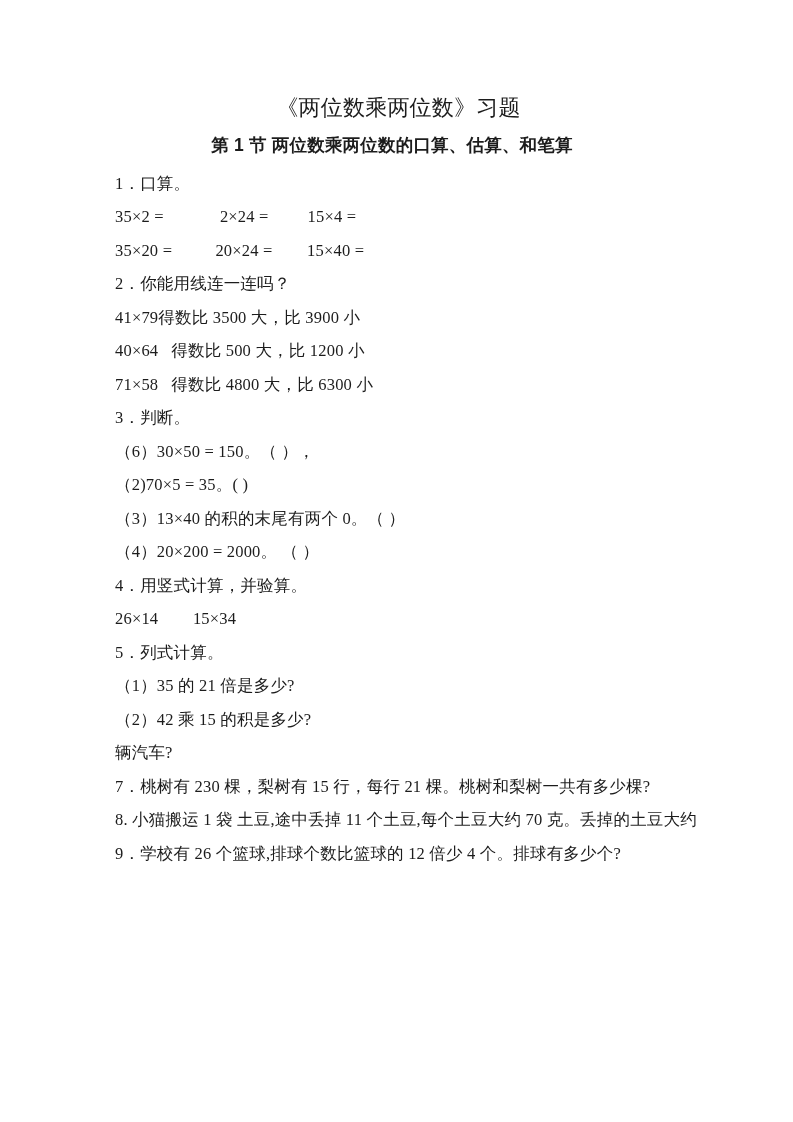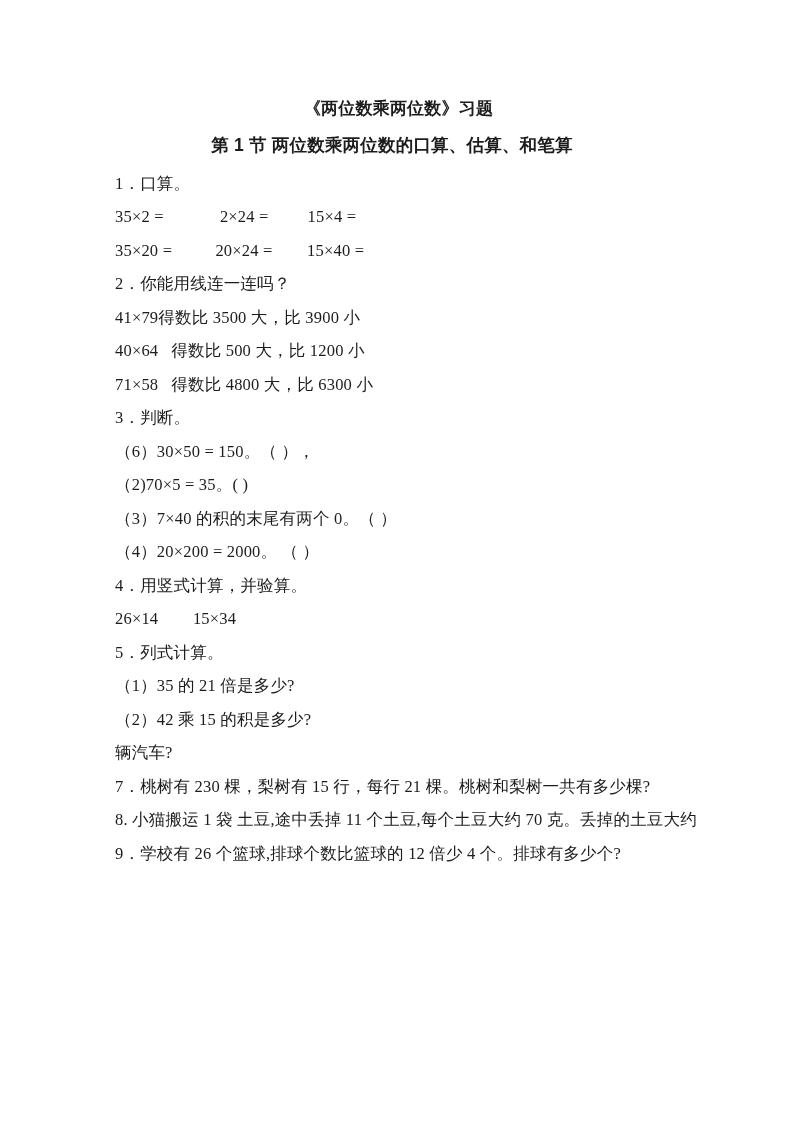--- a/index.html
+++ b/index.html
@@ -28,22 +28,22 @@
     padding-right: 57px;
     font-size: 16.5px;
     white-space: pre-wrap;
     letter-spacing: 0.2px;
   }
   .title {
     justify-content: center;
     padding-left: 4px;
     padding-right: 0;
     font-family: "Liberation Sans", "DejaVu Sans", sans-serif;
-    font-weight: bold;
-    font-size: 17px;
+    font-weight: normal;
+    font-size: 22px;
     height: 36px;
   }
   .subtitle {
     justify-content: center;
     padding-left: 0;
     padding-right: 9px;
     font-family: "Liberation Sans", "DejaVu Sans", sans-serif;
     font-weight: bold;
     font-size: 17.5px;
     height: 37px;
@@ -60,21 +60,21 @@
   <div class="line">1．口算。</div>
   <div class="line">35×2 =             2×24 =         15×4 =</div>
   <div class="line">35×20 =          20×24 =        15×40 =</div>
   <div class="line">2．你能用线连一连吗？</div>
   <div class="line">41×79得数比 3500 大，比 3900 小</div>
   <div class="line">40×64   得数比 500 大，比 1200 小</div>
   <div class="line">71×58   得数比 4800 大，比 6300 小</div>
   <div class="line">3．判断。</div>
   <div class="line">（6）30×50 = 150。（ ），</div>
   <div class="line">（2)70×5 = 35。( )</div>
-  <div class="line">（3）7×40 的积的末尾有两个 0。（ ）</div>
+  <div class="line">（3）13×40 的积的末尾有两个 0。（ ）</div>
   <div class="line">（4）20×200 = 2000。 （ ）</div>
   <div class="line">4．用竖式计算，并验算。</div>
   <div class="line">26×14        15×34</div>
   <div class="line">5．列式计算。</div>
   <div class="line">（1）35 的 21 倍是多少?</div>
   <div class="line">（2）42 乘 15 的积是多少?</div>
   <div class="line">辆汽车?</div>
   <div class="line">7．桃树有 230 棵，梨树有 15 行，每行 21 棵。桃树和梨树一共有多少棵?</div>
   <div class="line">8. 小猫搬运 1 袋 土豆,途中丢掉 11 个土豆,每个土豆大约 70 克。丢掉的土豆大约</div>
   <div class="line">9．学校有 26 个篮球,排球个数比篮球的 12 倍少 4 个。排球有多少个?</div>

